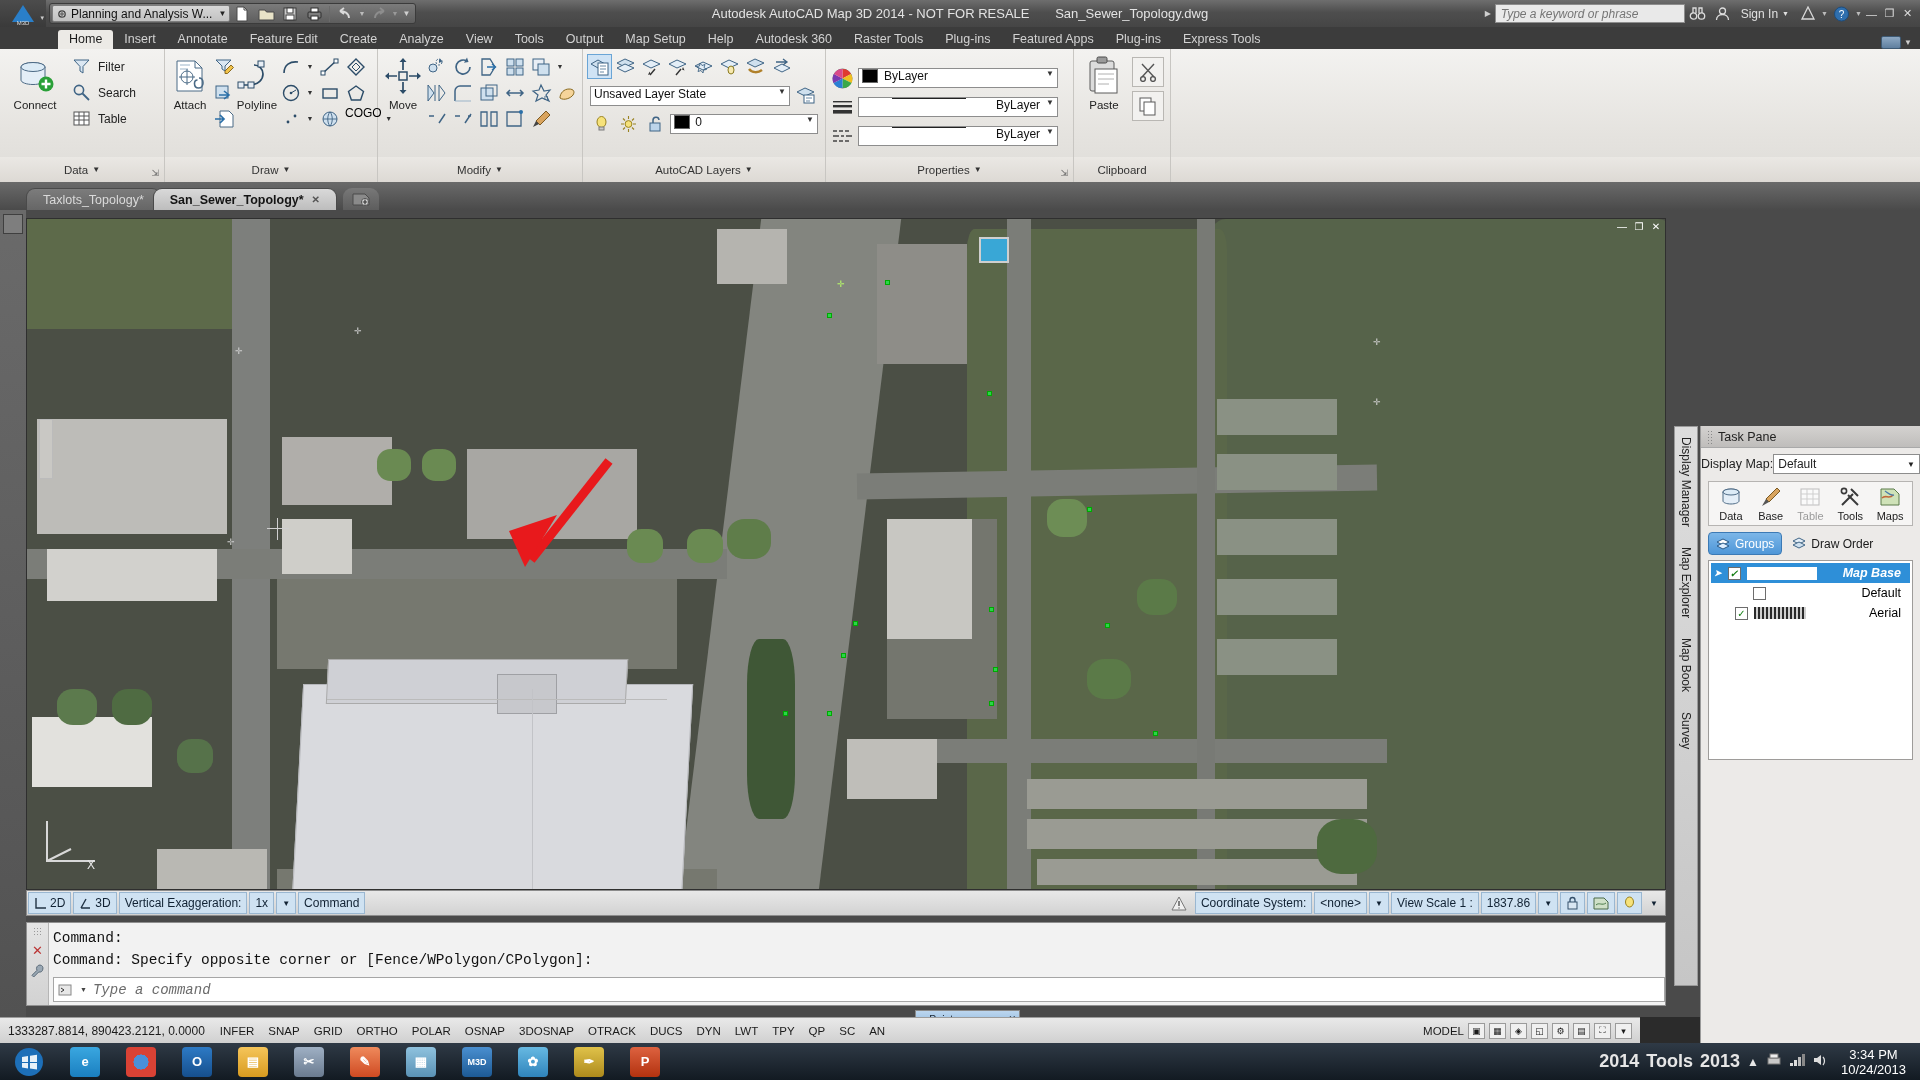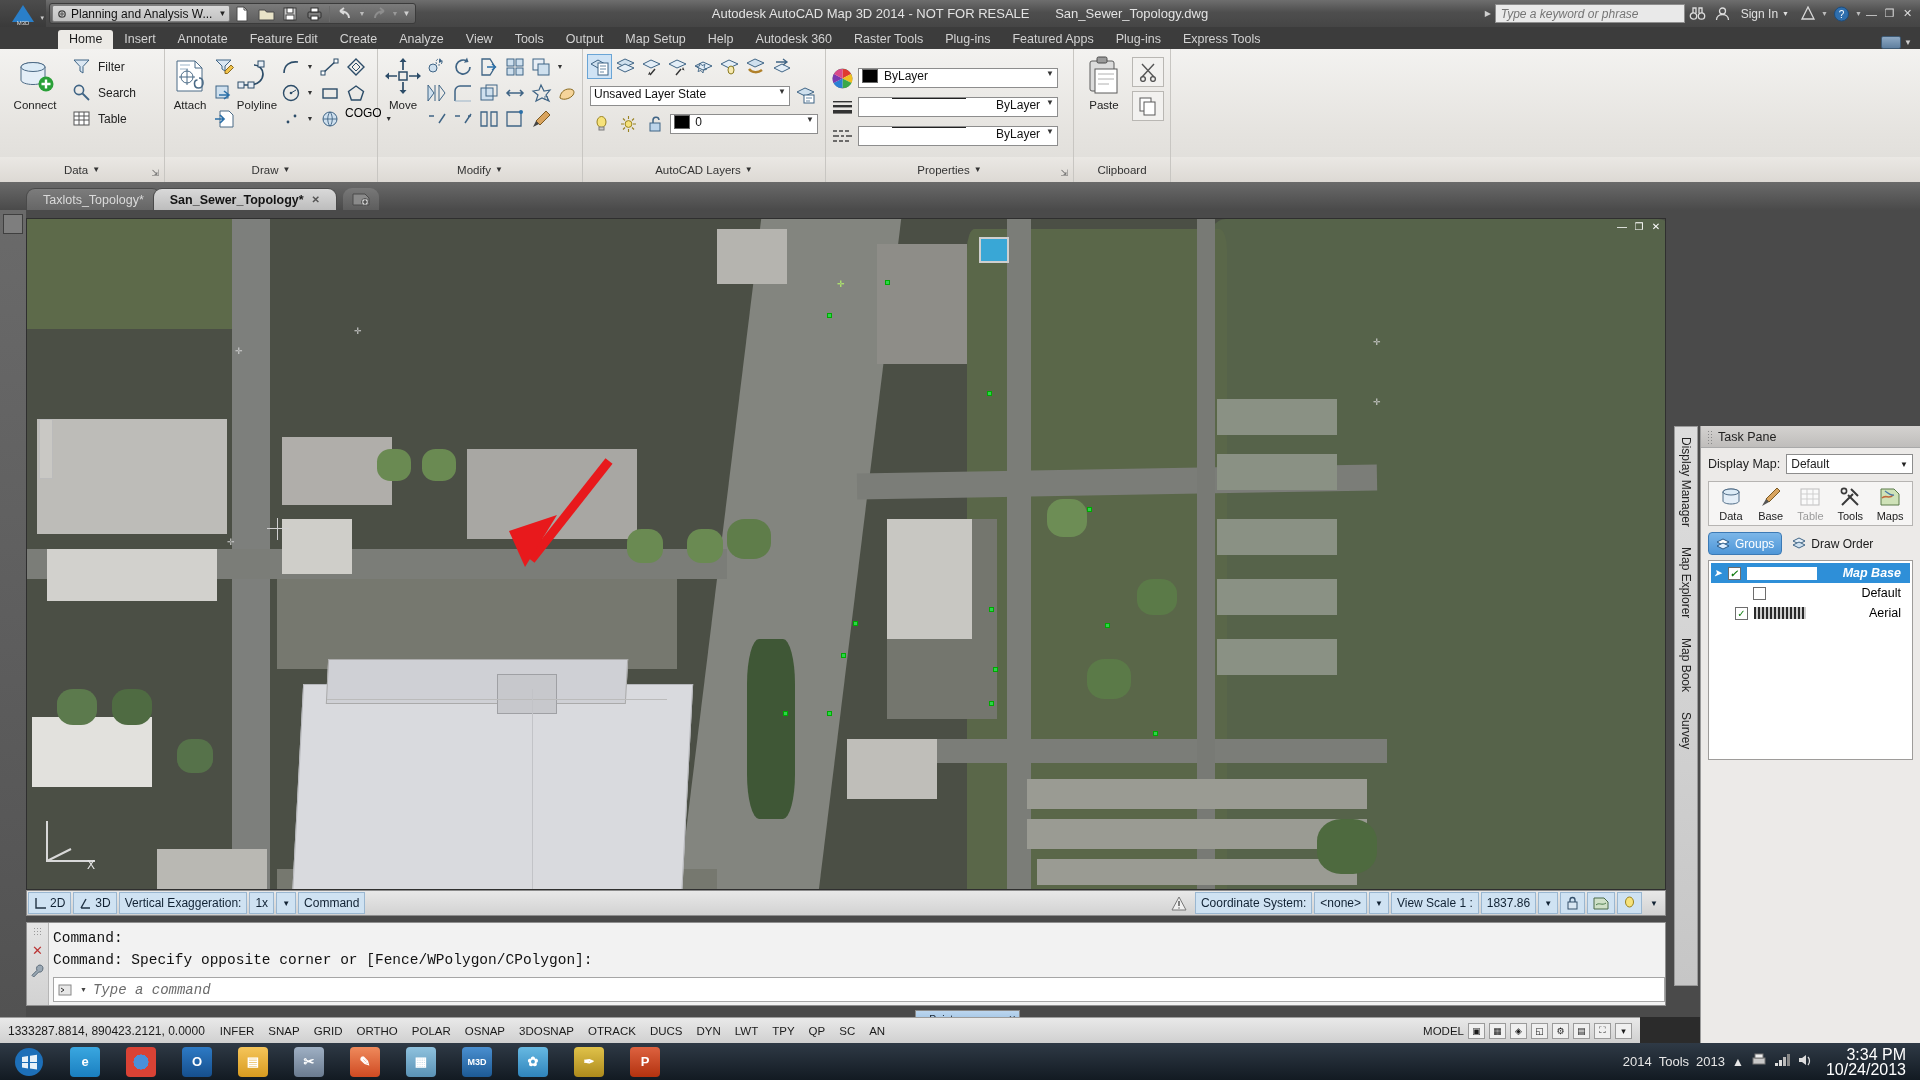--- a/index.html
+++ b/index.html
@@ -163,21 +163,21 @@
   .taskpane{
     position:absolute; left:1700px; top:216px; width:220px; height:800px;
     background:#eceae8; border-left:1px solid #9a9a9a;
   }
   .tp-title{ height:22px; background:linear-gradient(#d4d2d0,#bfbdbb);
     display:flex;align-items:center; padding-left:6px; font-size:12.5px; color:#222;
     border-bottom:1px solid #a9a9a9;}
   .tp-dots{ width:6px;height:14px;margin-right:5px;
     background-image:radial-gradient(#888 40%, transparent 41%);
     background-size:3px 3px;}
-  .tp-row{ display:flex;align-items:center;gap:6px; padding:6px 7px 3px; font-size:12.5px;color:#222;}
+  .tp-row{ display:flex;align-items:center;padding:6px 0 3px; font-size:12.5px;color:#222;}
   .tp-combo{ flex:1; height:20px;background:#fff;border:1px solid #8d8d8d;
     display:flex;align-items:center;padding:0 4px;font-size:12px;}
   .tp-combo .cv{ margin-left:auto;font-size:8px;}
   .tp-toolbar{ margin:4px 7px; border:1px solid #b6b4b2; background:#f6f5f4;
     display:flex; padding:3px 2px;}
   .tpb{ flex:1; display:flex;flex-direction:column;align-items:center;gap:1px;}
   .tpb .ic{ width:24px;height:24px;display:flex;align-items:center;justify-content:center;}
   .tpb .tx{ font-size:11px;color:#222;}
   .tpb.dis .tx{ color:#9b9b9b;}
   .tp-tabs{ display:flex;align-items:center;gap:3px;margin:6px 7px 0;}
@@ -213,22 +213,22 @@
   
   .taskbar{
     position:absolute; left:0; top:1043px; width:1920px; height:37px;
     background:linear-gradient(#2f3a46,#121a22);
     display:flex; align-items:center; gap:2px; padding-left:2px;
   }
   .tbtn{ width:54px;height:35px; display:flex;align-items:center;justify-content:center;}
   .tbtn .sq{ width:30px;height:30px;border-radius:4px;display:flex;align-items:center;
     justify-content:center;color:#fff;font-size:13px;font-weight:bold;}
   .tray{ margin-left:auto; display:flex;align-items:center;gap:7px;padding-right:8px;color:#e6e6e6;}
-  .tray .yr{ font-size:13px;}
-  .clock{ text-align:right;line-height:15px;font-size:16px;color:#fff;padding:0 6px;}
+  .tray .yr{ font-size:18px;font-weight:bold;}
+  .clock{ text-align:center;line-height:15px;font-size:13px;color:#fff;padding:0 6px;}
 
   
   .watermark{ position:absolute; left:890px; top:1020px; font-size:12px; color:#3a3a3a; }
   .epointer{
     position:absolute; left:915px; top:1010px; width:105px; height:70px;
     background:#e7e7e7; border:1px solid #8a8a8a;
   }
   .ep-title{ height:15px;background:linear-gradient(#bcd6ef,#8fb8dd); font-size:10.5px;
     padding-left:4px; color:#15212e; display:flex;align-items:center;}
   .ep-title .x{ margin-left:auto;padding-right:3px;font-size:9px;}

